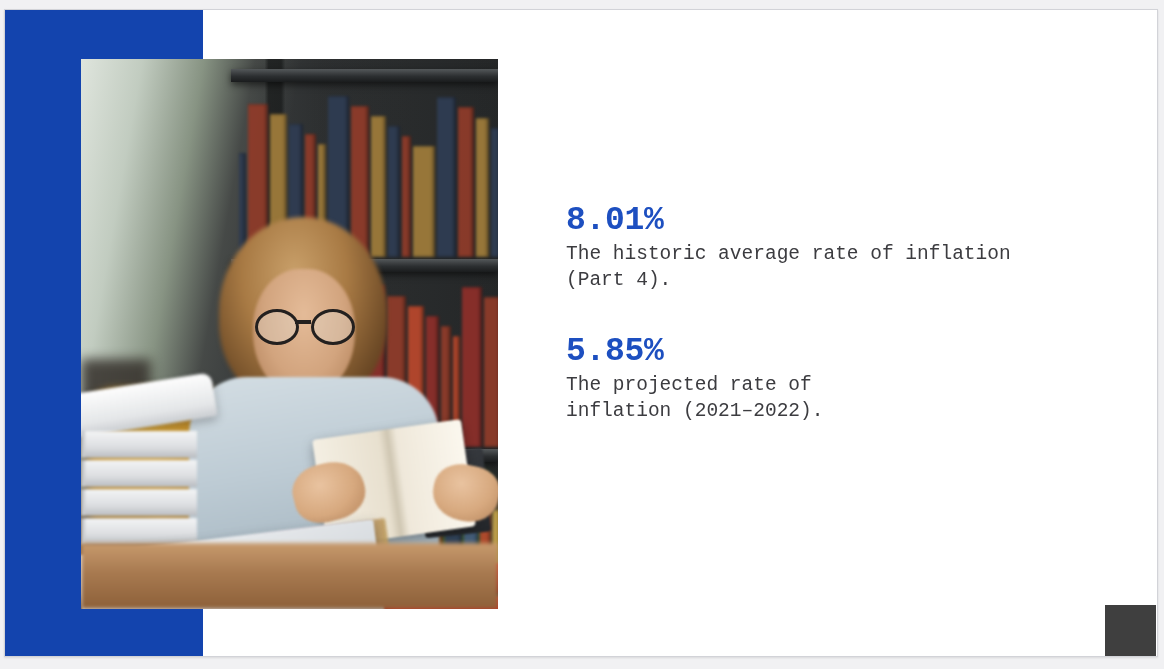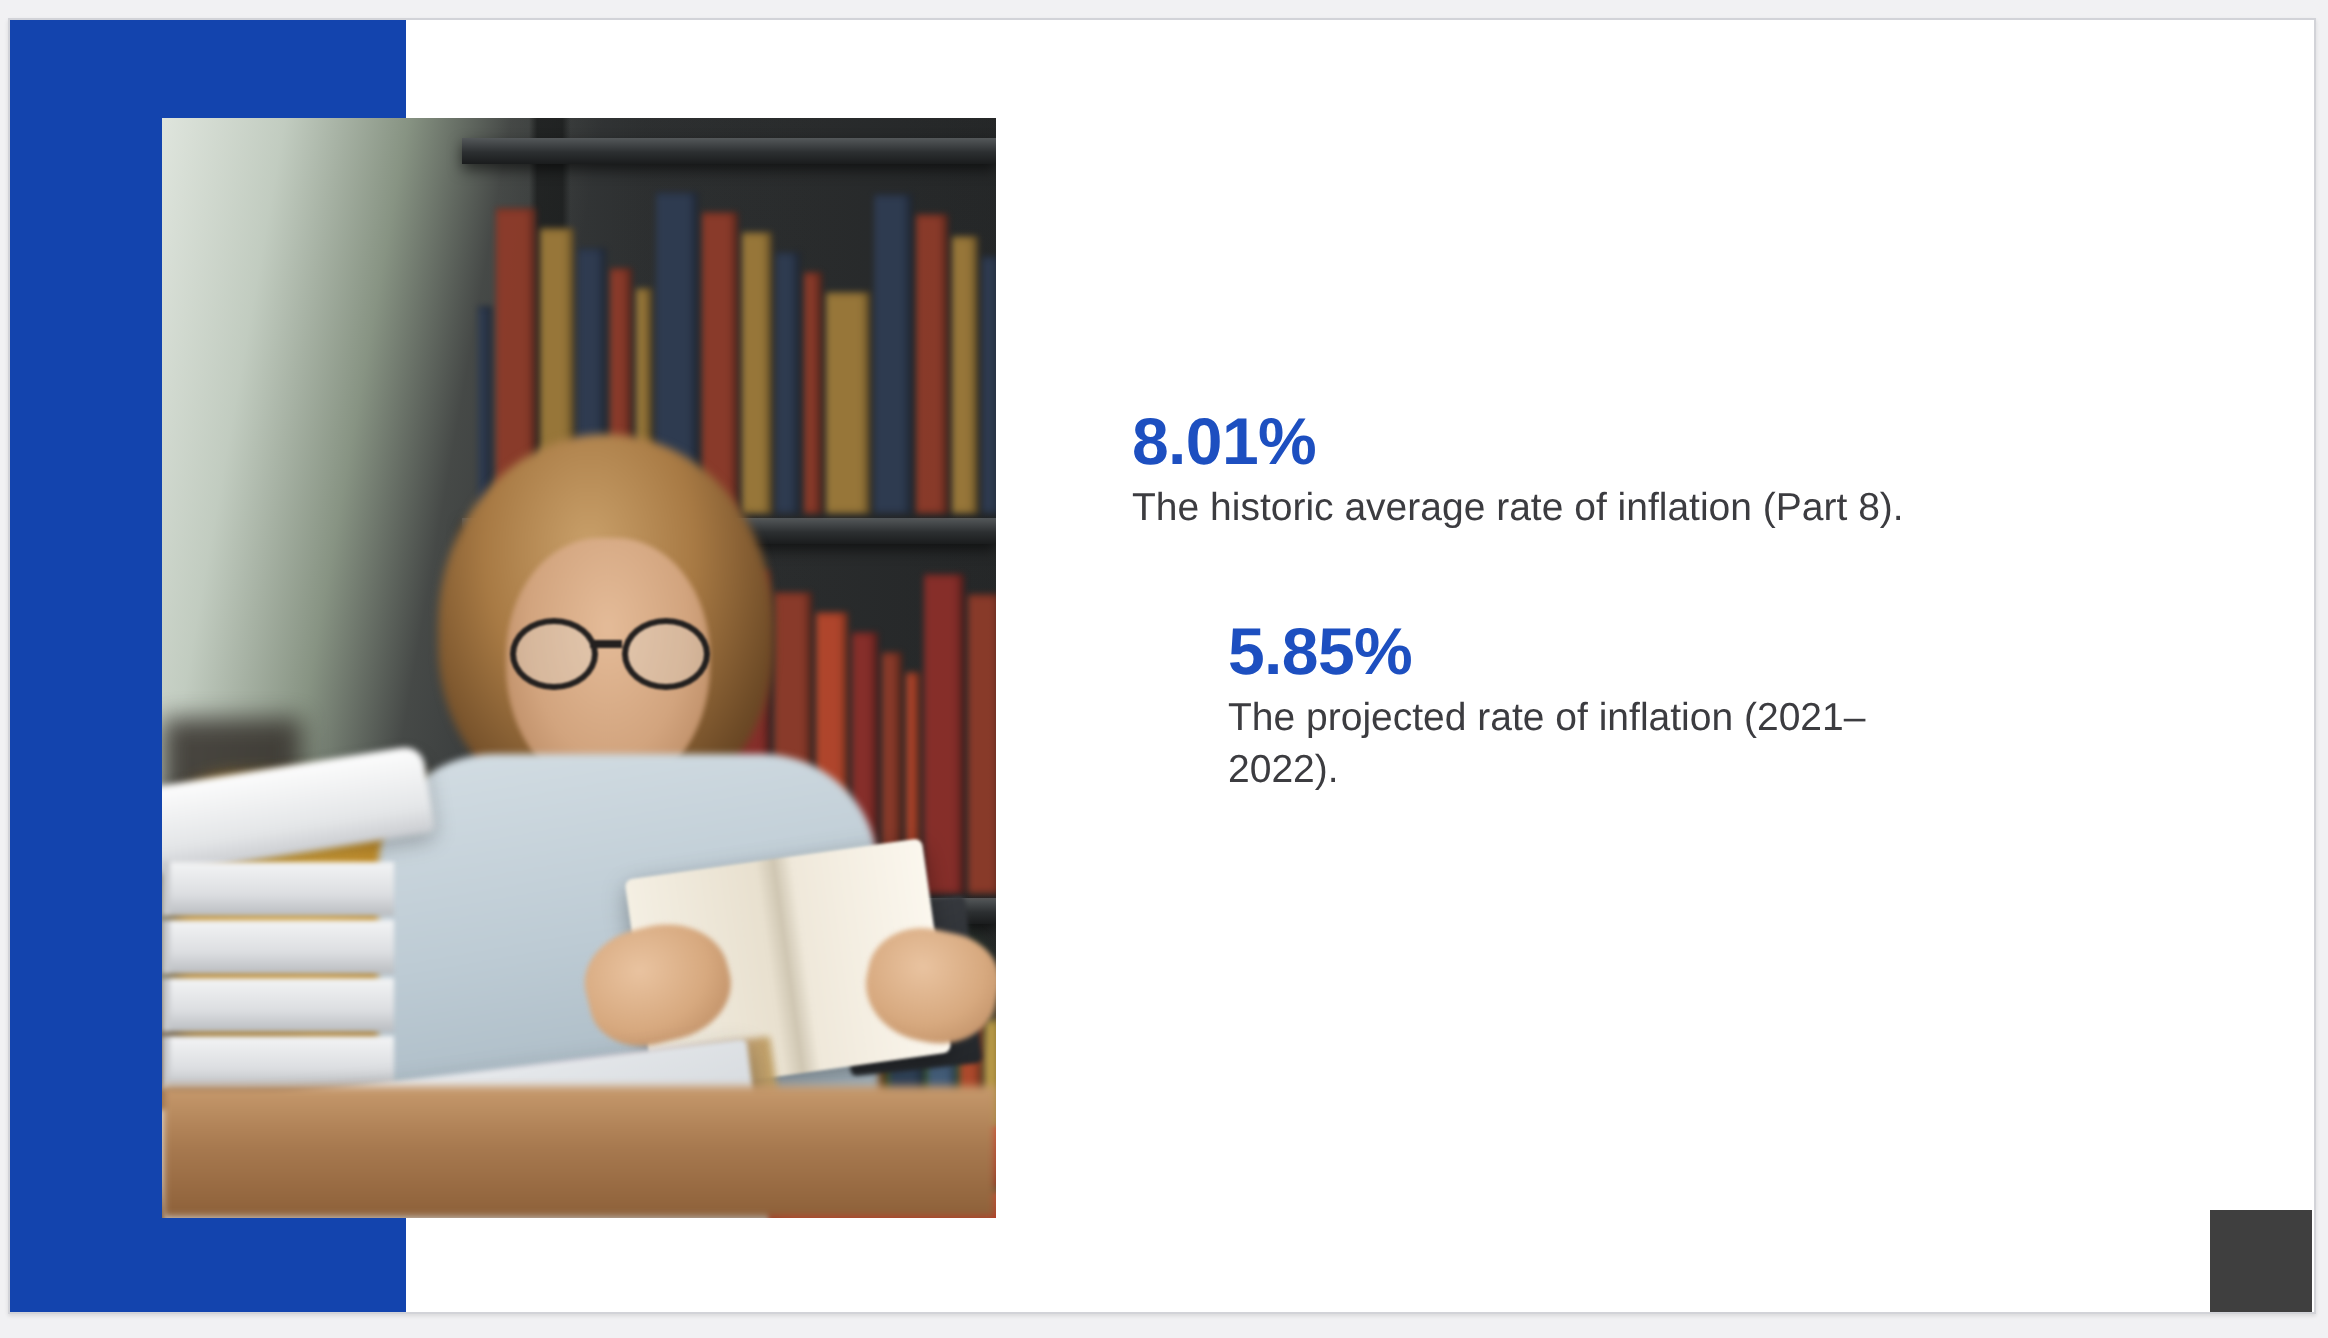--- a/index.html
+++ b/index.html
@@ -364,22 +364,22 @@
     white-space: nowrap;
   }
   .title-sub {
     color: #1d4fc0;
     font-size: 30px;
     font-weight: 700;
     line-height: 1.12;
     letter-spacing: -0.2px;
     margin: 10px 0 0 0;
   }
-  .stat-block { margin-top: 13px; }
-  .stat-block.second { margin-top: 40px; margin-left: 48px; }
+  .stat-block { margin-top: 13px; font-family: Liberation Mono, monospace; }
+  .stat-block.second { margin-top: 40px; }
   .stat-value {
     color: #1d4fc0;
     font-size: 33px;
     font-weight: 700;
     line-height: 1.12;
     letter-spacing: -0.3px;
     margin: 0;
   }
   .stat-desc {
     color: #3c3c40;
@@ -492,21 +492,21 @@
         <div class="red-book rb2"></div>
         <div class="desk-books"></div>
         <div class="desk-top"></div>
       </div>
     </div>
 
     <div class="text-col">
 
       <div class="stat-block first">
         <p class="stat-value">8.01%</p>
-        <p class="stat-desc">The historic average rate of inflation (Part 8).</p>
+        <p class="stat-desc">The historic average rate of inflation (Part 4).</p>
       </div>
 
       <div class="stat-block second">
         <p class="stat-value">5.85%</p>
         <p class="stat-desc">The projected rate of inflation (2021–2022).</p>
       </div>
     </div>
 
     <div class="dark-square"></div>
   </div>

